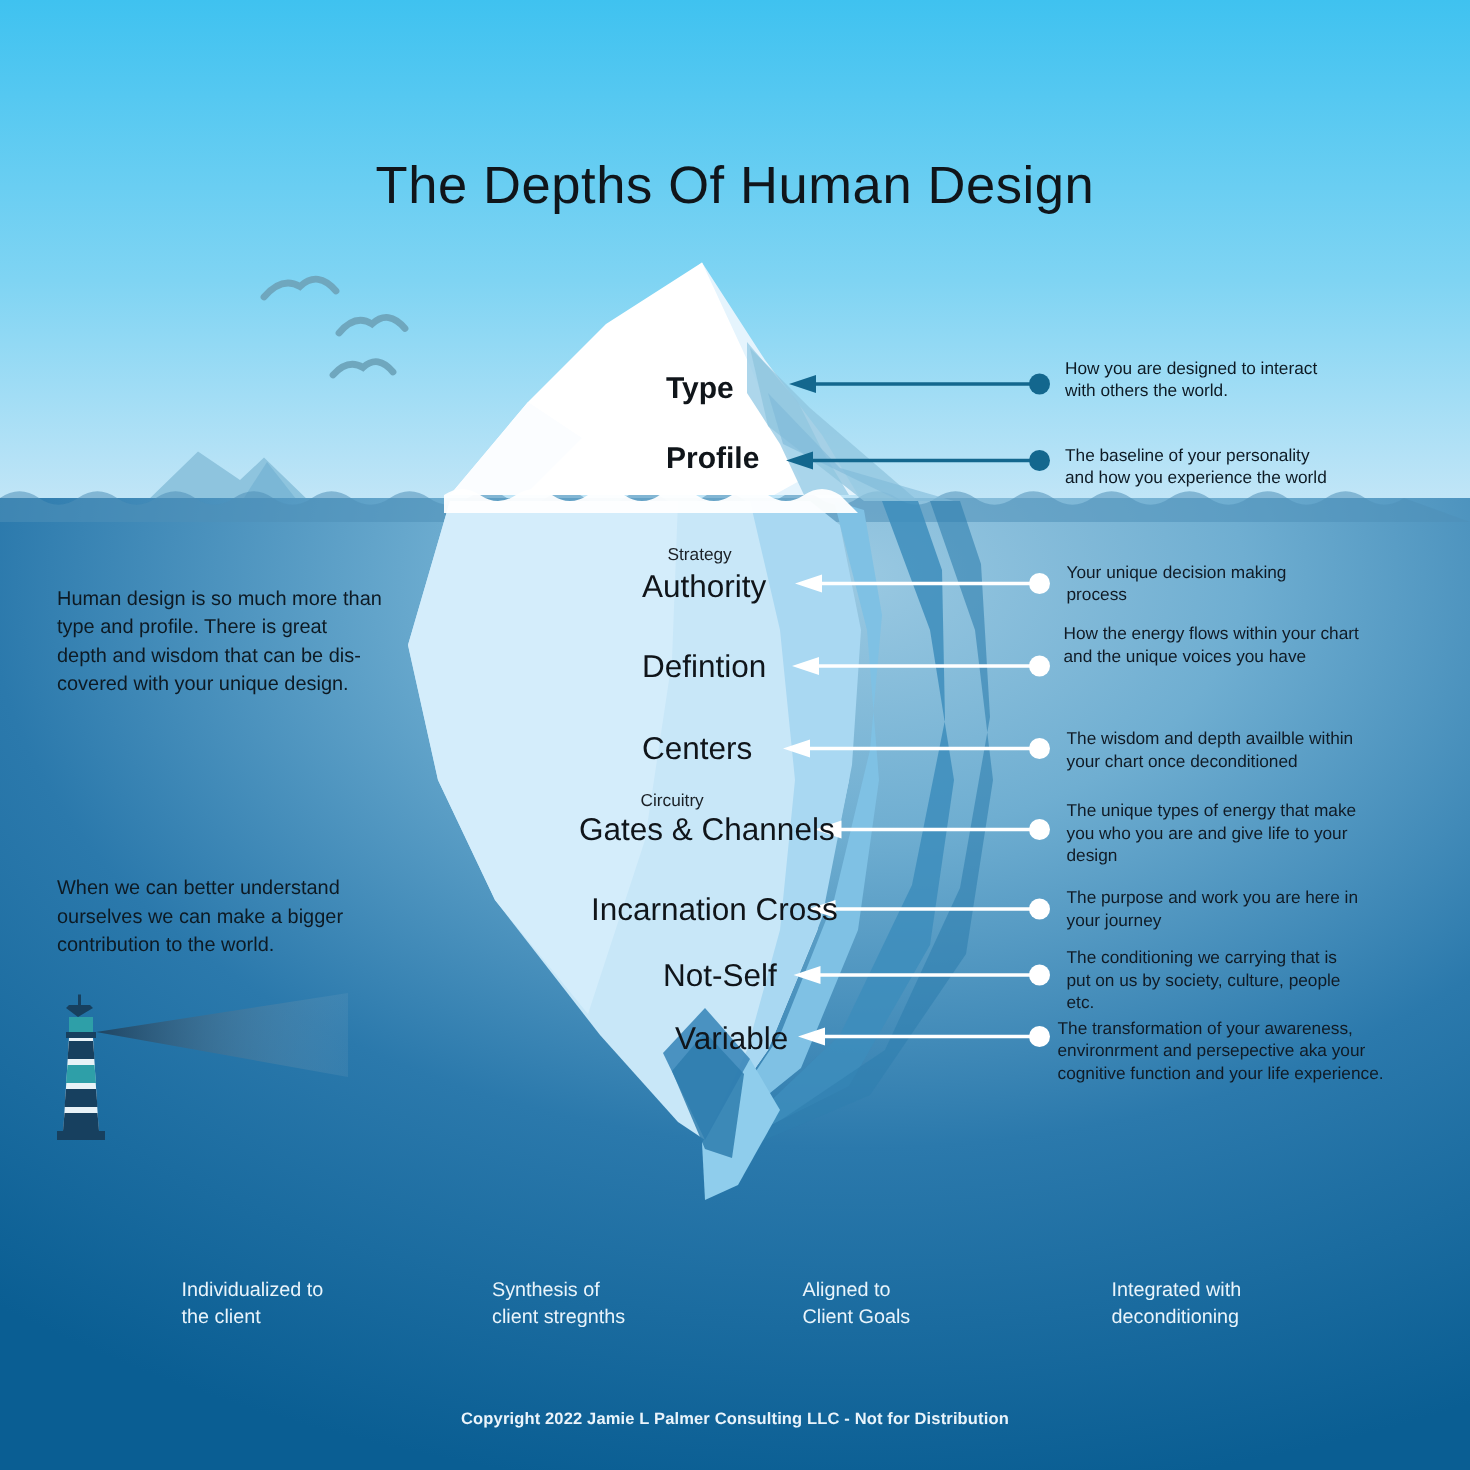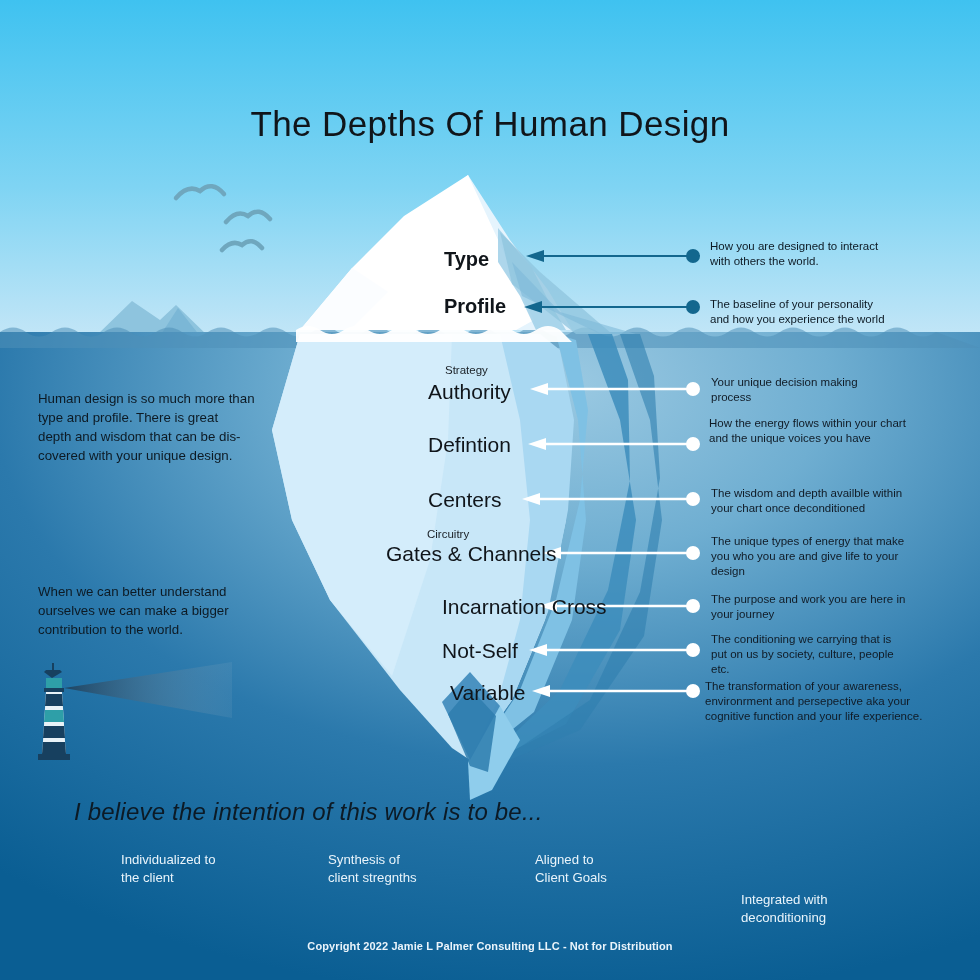--- a/index.html
+++ b/index.html
@@ -258,21 +258,21 @@
     <div class="ice-sub" style="left:445px; top:364px;">Strategy</div>
     <div class="ice-lbl big" style="left:428px; top:380px;">Authority</div>
 
     <div class="ice-lbl big" style="left:428px; top:433px;">Defintion</div>
 
     <div class="ice-lbl big" style="left:428px; top:488px;">Centers</div>
 
     <div class="ice-sub" style="left:427px; top:528px;">Circuitry</div>
     <div class="ice-lbl big" style="left:386px; top:542px;">Gates &amp; Channels</div>
 
-    <div class="ice-lbl big" style="left:394px; top:595px;margin-left:48px;">Incarnation Cross</div>
+    <div class="ice-lbl big" style="left:394px; top:595px;">Incarnation Cross</div>
 
     <div class="ice-lbl big" style="left:442px; top:639px;">Not-Self</div>
 
     <div class="ice-lbl big" style="left:450px; top:681px;">Variable</div>
 
     <div class="callout" style="left:711px; top:375px; width:200px;">Your unique decision making
 process</div>
     <div class="callout" style="left:709px; top:416px; width:215px;">How the energy flows within your chart
 and the unique voices you have</div>
     <div class="callout" style="left:711px; top:486px; width:215px;">The wisdom and depth availble within
@@ -291,26 +291,25 @@
 
     <div class="para" style="top:390px;">Human design is so much more than
 type and profile. There is great
 depth and wisdom that can be dis-
 covered with your unique design.</div>
     <div class="para" style="top:583px;">When we can better understand
 ourselves we can make a bigger
 contribution to the world.</div>
 
 
-    <div class="tagline">I believe the intention of this work is to be...</div>
 
     <div class="col" style="left:121px;">Individualized to
 the client</div>
     <div class="col" style="left:328px;">Synthesis of
 client stregnths</div>
     <div class="col" style="left:535px;">Aligned to
 Client Goals</div>
-    <div class="col" style="left:741px;margin-top:40px;">Integrated with
+    <div class="col" style="left:741px;">Integrated with
 deconditioning</div>
 
     <div class="copyright">Copyright 2022 Jamie L Palmer Consulting LLC - Not for Distribution</div>
   </div>
 </div>
 
 </body></html>

